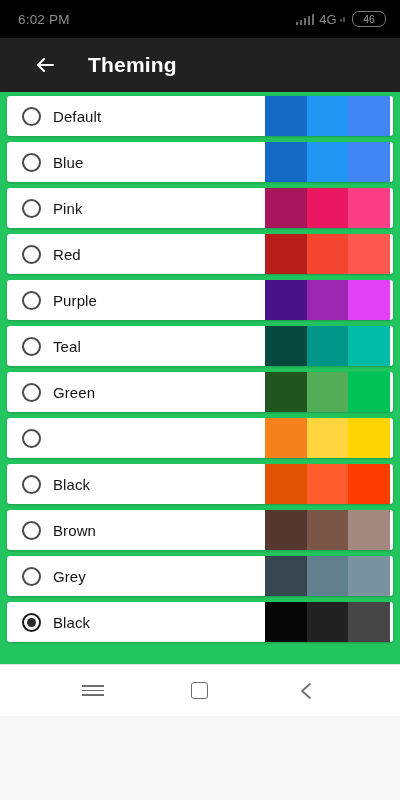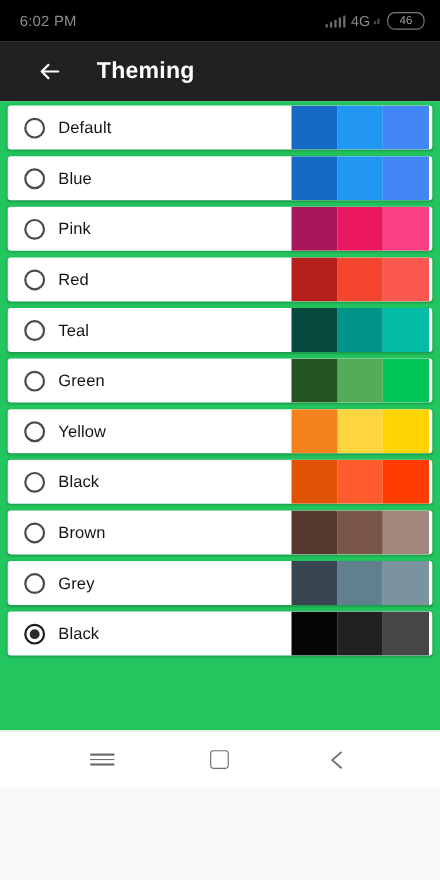--- a/index.html
+++ b/index.html
@@ -163,20 +163,31 @@
         <div class="swatches">
           <span style="background: rgb(183, 31, 28);"></span>
           <span style="background: rgb(244, 70, 47);"></span>
           <span style="background: rgb(251, 88, 79);"></span>
         </div>
       </div>
       <div class="theme-row">
         <div class="radio">
           <div class="dot"></div>
         </div>
+        <div class="row-label">Purple</div>
+        <div class="swatches">
+          <span style="background: rgb(74, 18, 137);"></span>
+          <span style="background: rgb(155, 39, 176);"></span>
+          <span style="background: rgb(226, 64, 245);"></span>
+        </div>
+      </div>
+      <div class="theme-row">
+        <div class="radio">
+          <div class="dot"></div>
+        </div>
         <div class="row-label">Teal</div>
         <div class="swatches">
           <span style="background: rgb(7, 72, 63);"></span>
           <span style="background: rgb(1, 148, 137);"></span>
           <span style="background: rgb(3, 188, 168);"></span>
         </div>
       </div>
       <div class="theme-row">
         <div class="radio">
           <div class="dot"></div>
@@ -185,21 +196,20 @@
         <div class="swatches">
           <span style="background: rgb(34, 85, 31);"></span>
           <span style="background: rgb(83, 173, 88);"></span>
           <span style="background: rgb(0, 196, 85);"></span>
         </div>
       </div>
       <div class="theme-row">
         <div class="radio">
           <div class="dot"></div>
         </div>
-        <div class="row-label">Yellow</div>
         <div class="swatches">
           <span style="background: rgb(245, 129, 29);"></span>
           <span style="background: rgb(255, 214, 63);"></span>
           <span style="background: rgb(255, 212, 0);"></span>
         </div>
       </div>
       <div class="theme-row">
         <div class="radio">
           <div class="dot"></div>
         </div>

